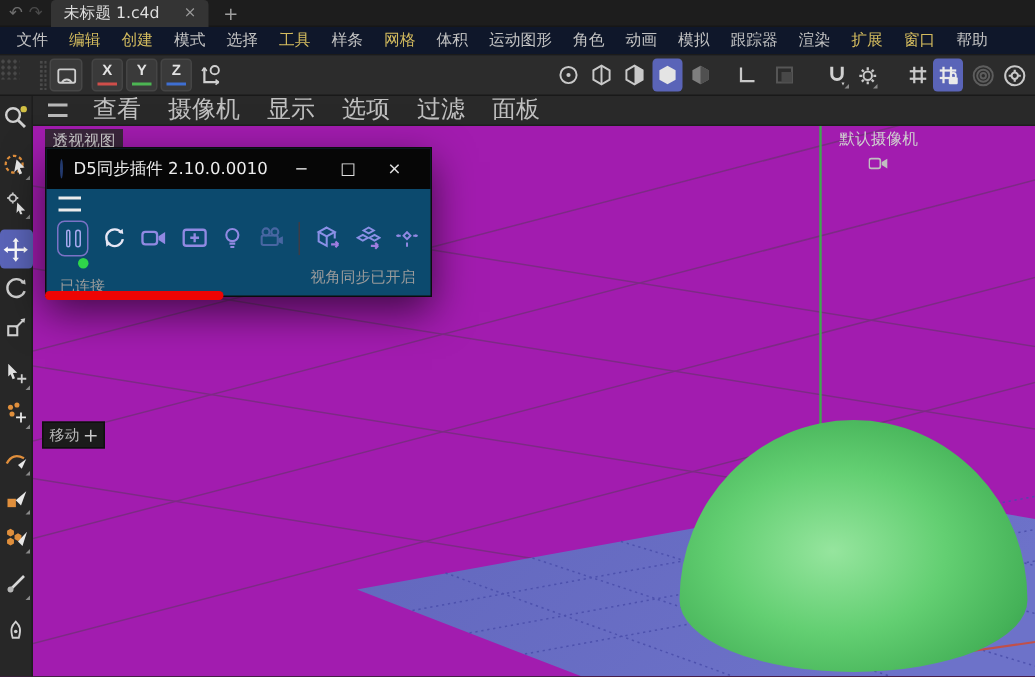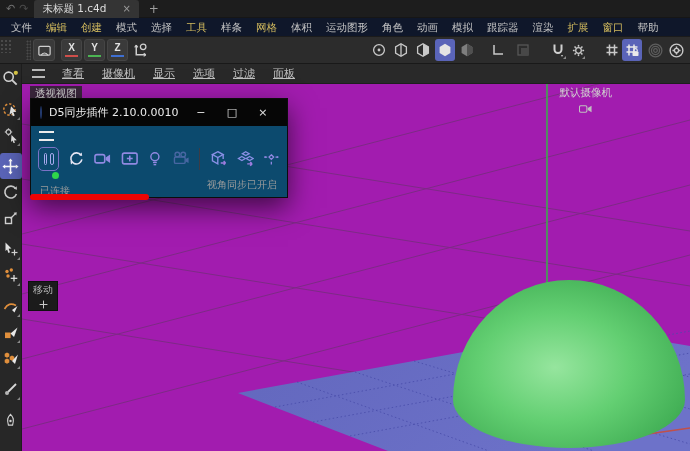--- a/index.html
+++ b/index.html
@@ -49,30 +49,30 @@
   .tool.active{background:#5a64b8;border-radius:3px;}
   .tgap{height:5px;}
   .flyout{position:absolute;right:2px;bottom:2px;width:0;height:0;
           border-left:3px solid transparent;border-bottom:3px solid #8a8a8a;}
 
   
   .vpmenu{position:absolute;left:22px;top:64px;right:0;height:20px;background:#292929;
           display:flex;align-items:center;border-bottom:1px solid #1e1e1e;}
   .vpmenu .burger{width:13px;height:9px;margin:0 8px 0 10px;
     border-top:2px solid #b9b9b9;border-bottom:2px solid #b9b9b9;}
-  .vp-item{font-size:11px;color:#c0c0c0;padding:0 9px;white-space:nowrap;text-decoration:underline;}
+  .vp-item{font-size:16px;color:#c0c0c0;padding:0 9px;white-space:nowrap;}
 
   
   .viewport{position:absolute;left:22px;top:84px;right:0;bottom:0;background:#a21caf;overflow:hidden;}
   .view-label{position:absolute;left:8px;top:2px;font-size:10.5px;color:#cfcfcf;
               background:rgba(40,40,40,.85);padding:1px 5px;}
   .cam-label{position:absolute;right:78px;top:2px;font-size:10.5px;color:#cfcfcf;
              display:flex;align-items:center;gap:4px;flex-direction:column;}
   .move-tip{position:absolute;left:6px;top:197px;background:#1b1b1b;border:1px solid #0f0f0f;
-            color:#b9b9b9;font-size:10px;padding:1px 4px;display:flex;align-items:center;gap:3px;flex-direction:column;}
+            color:#b9b9b9;font-size:10px;padding:1px 4px;display:flex;align-items:center;gap:3px;}
 
   
   .d5{position:absolute;left:30px;top:98px;width:258px;background:#0c4a6e;
       box-shadow:0 10px 26px rgba(0,0,0,.6);border:1px solid #0c0c0c;}
   .d5-title{height:27px;background:#060606;display:flex;align-items:center;padding:0 9px;gap:7px;}
   .d5-logo{width:13px;height:13px;border-radius:50%;
     background:radial-gradient(circle at 35% 35%, #4b7de0 0 25%, #16254d 70%, #3a5db0 100%);
     border:1px solid #233a6e;}
   .d5-title .t{font-size:11px;color:#ececec;white-space:nowrap;}
   .d5-ctrls{margin-left:auto;display:flex;}

